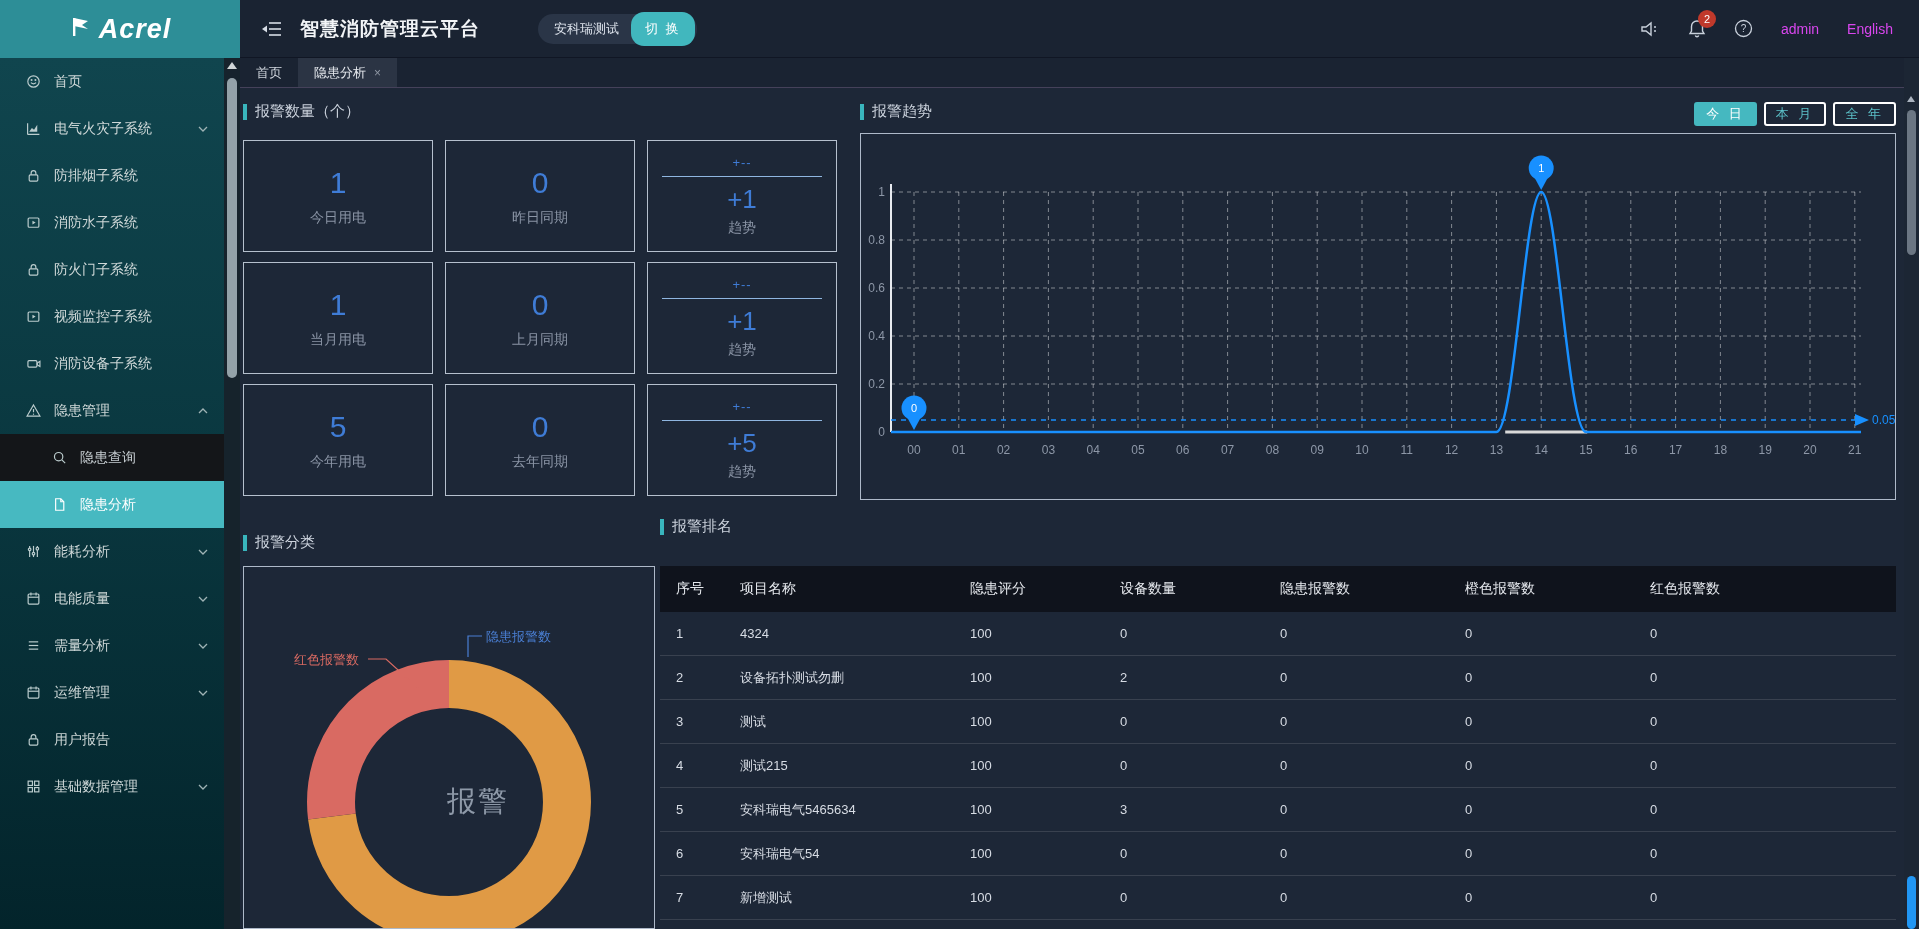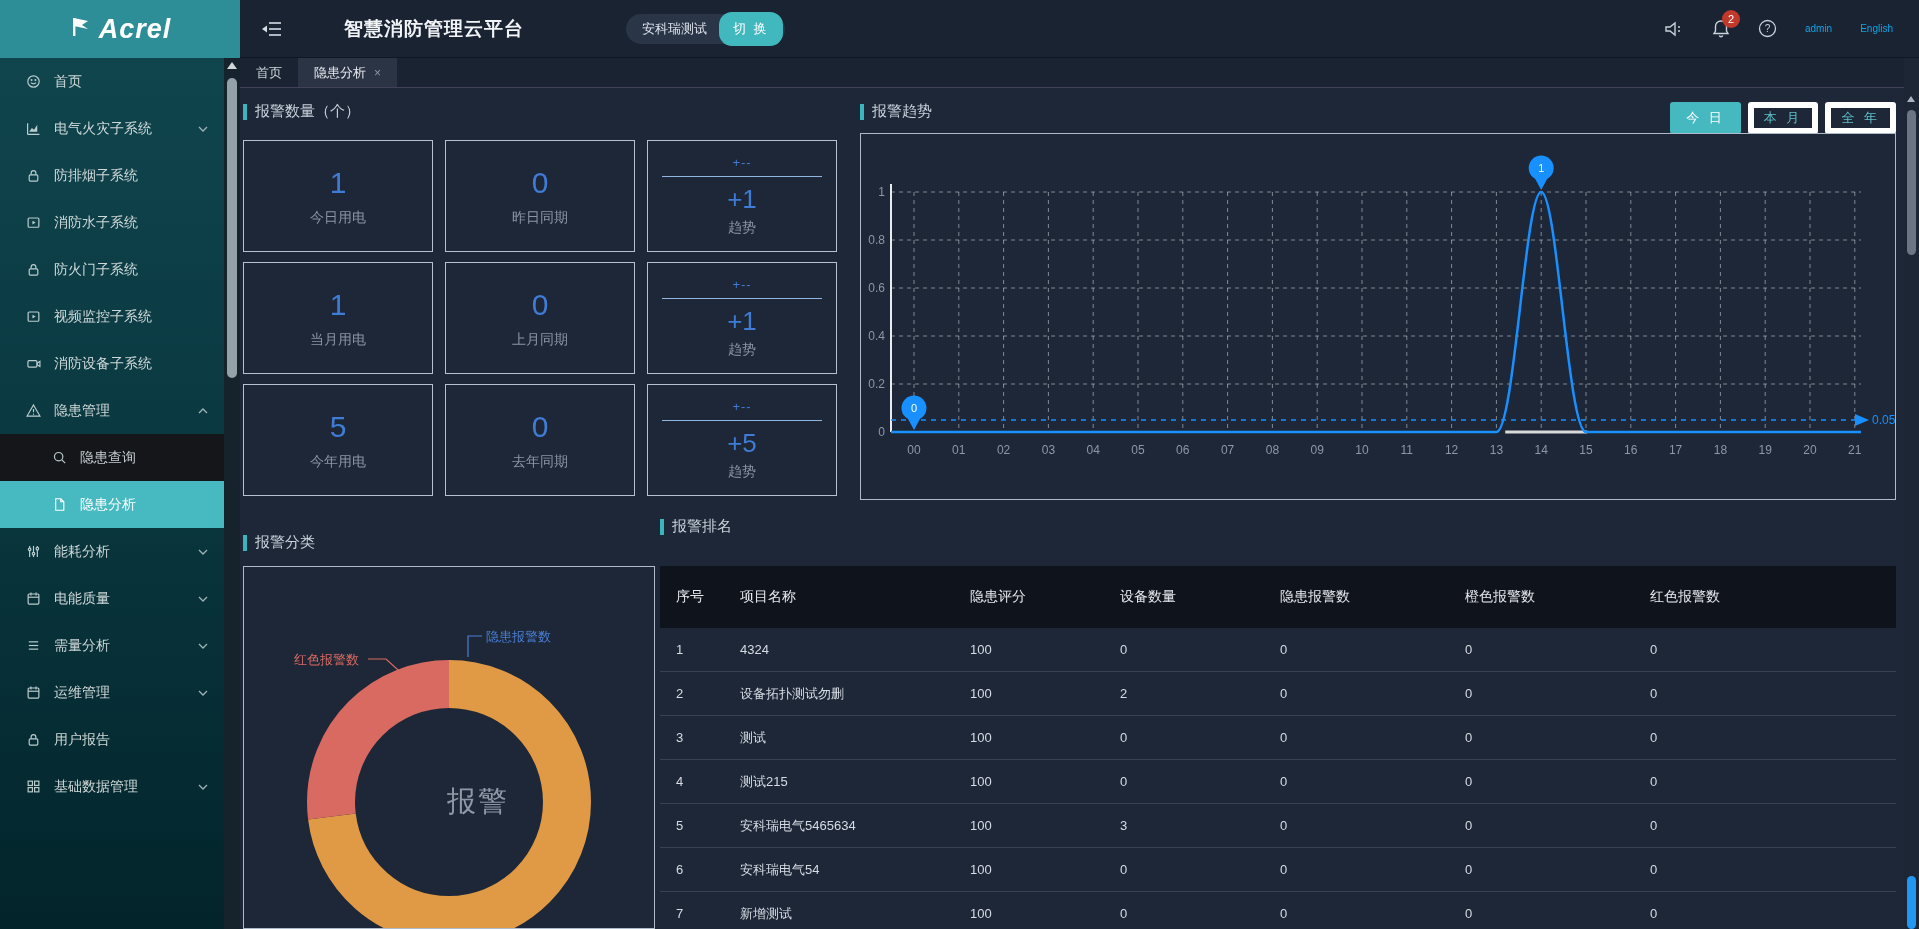--- a/index.html
+++ b/index.html
@@ -6,32 +6,32 @@
     background:#1d2737;font-family:"Liberation Sans","DejaVu Sans",sans-serif;}
   *{box-sizing:border-box;}
   .app{position:relative;width:1919px;height:929px;}
 
   
   .logo-block{position:absolute;left:0;top:0;width:240px;height:58px;background:#2d8e97;
     display:flex;align-items:center;justify-content:center;color:#fff;}
   .logo-text{font-size:27px;font-weight:bold;font-style:italic;letter-spacing:1px;}
   .logo-flag{margin-right:6px;}
   .header{position:absolute;left:240px;top:0;width:1679px;height:58px;background:#1a2332;
-    display:flex;align-items:center;border-bottom:1px solid #101624;gap:44px;}
+    display:flex;align-items:center;border-bottom:1px solid #101624;}
   .collapse-btn{margin-left:22px;color:#d7dde6;cursor:pointer;display:flex;align-items:center;}
   .app-title{margin-left:18px;color:#f2f4f7;font-size:19px;font-weight:bold;letter-spacing:1px;}
   .project-pill{margin-left:58px;height:30px;background:#2a3547;border-radius:16px;
     display:flex;align-items:center;padding:2px 2px 2px 16px;color:#dde3ec;font-size:13px;}
   .switch-btn{margin-left:12px;height:34px;padding:0 14px;background:#41b7be;border:none;
     border-radius:13px;color:#fff;font-size:13px;cursor:pointer;letter-spacing:2px;}
   .header-right{margin-left:auto;display:flex;align-items:center;gap:28px;padding-right:26px;color:#c9d1dc;}
   .hicon{position:relative;display:flex;align-items:center;cursor:pointer;color:#c9d1dc;}
   .badge{position:absolute;top:-9px;left:10px;min-width:18px;height:18px;border-radius:9px;
     background:#c0392b;color:#fff;font-size:11px;display:flex;align-items:center;justify-content:center;padding:0 4px;}
-  .header-user,.header-lang{font-size:10px;color:#0ea5e9;cursor:pointer;}
+  .header-user,.header-lang{font-size:14px;color:#d946ef;cursor:pointer;}
 
   
   .sidebar{position:absolute;left:0;top:58px;width:224px;height:871px;overflow:hidden;
     background:linear-gradient(180deg,#10454e 0%,#0a3840 45%,#03242b 100%);}
   .side-item{height:47px;display:flex;align-items:center;padding:0 10px 0 26px;color:#cfd8d8;
     font-size:14px;cursor:pointer;}
   .s-icon{width:16px;height:16px;margin-right:12px;display:flex;align-items:center;color:#bccdce;}
   .s-label{flex:1;white-space:nowrap;overflow:hidden;}
   .chev{color:#9fb3b5;margin-right:6px;display:flex;}
   .chev.up svg{transform:rotate(180deg);}
@@ -63,36 +63,36 @@
   .card .val{color:#3f7cd6;font-size:30px;line-height:1.1;}
   .card .lab{color:#8b95a6;font-size:14px;margin-top:10px;}
   .card.trend{justify-content:center;padding:0 14px;}
   .card.trend .top{color:#3f7cd6;font-size:13px;letter-spacing:1px;}
   .card.trend .divider{width:100%;height:1px;background:#8fb6e0;margin:6px 0 8px;}
   .card.trend .val{font-size:26px;}
   .card.trend .lab{margin-top:6px;}
 
   
   .range-btns{position:absolute;left:620px;top:14px;width:1036px;display:flex;justify-content:flex-end;gap:7px;}
-  .rbtn{height:32px;padding:0 10px;font-size:13px;letter-spacing:3px;border-radius:3px;cursor:pointer;
-    background:transparent;border:6px solid #ffffff;color:#5bc0c8;}
+  .rbtn{height:24px;padding:0 10px;font-size:13px;letter-spacing:3px;border-radius:3px;cursor:pointer;
+    background:transparent;border:2px solid #ffffff;color:#5bc0c8;}
   .rbtn.active{background:#45b8c0;border-color:#45b8c0;color:#fff;}
   .chart-panel{position:absolute;left:620px;top:45px;width:1036px;height:367px;border:1px solid #aeb9c9;}
 
   
   .donut-panel{position:absolute;left:3px;top:478px;width:412px;height:363px;border:1px solid #aeb9c9;overflow:hidden;}
   .donut-label{position:absolute;font-size:13px;white-space:nowrap;}
   .donut-center{position:absolute;left:145px;top:215px;width:120px;text-align:right;
     color:#8e99a8;font-size:29px;letter-spacing:2px;}
 
   
   .rank-table{position:absolute;left:420px;top:478px;width:1236px;}
   .t-row{display:grid;grid-template-columns:64px 230px 150px 160px 185px 185px 1fr;
     padding-left:16px;align-items:center;}
-  .t-head{height:62px;background:#0f131c;color:#e6e9ee;font-size:14px;}
+  .t-head{height:46px;background:#0f131c;color:#e6e9ee;font-size:14px;}
   .t-body .t-row{height:44px;color:#d7dce4;font-size:13px;border-bottom:1px solid #39414f;cursor:default;}
 
   
   .win-scroll{position:absolute;left:1904px;top:58px;width:15px;height:871px;background:#1c2634;}
   .win-scroll .arrow{position:absolute;left:3px;top:38px;width:0;height:0;
     border-left:4px solid transparent;border-right:4px solid transparent;border-bottom:6px solid #aab3bf;}
   .win-scroll .thumb{position:absolute;left:3px;top:52px;width:9px;height:145px;background:#6b7683;border-radius:5px;}
   .win-scroll .thumb-blue{position:absolute;left:3px;top:818px;width:9px;height:53px;background:#2196f3;border-radius:5px;}
 
   svg text{font-family:"Liberation Sans","DejaVu Sans",sans-serif;}

